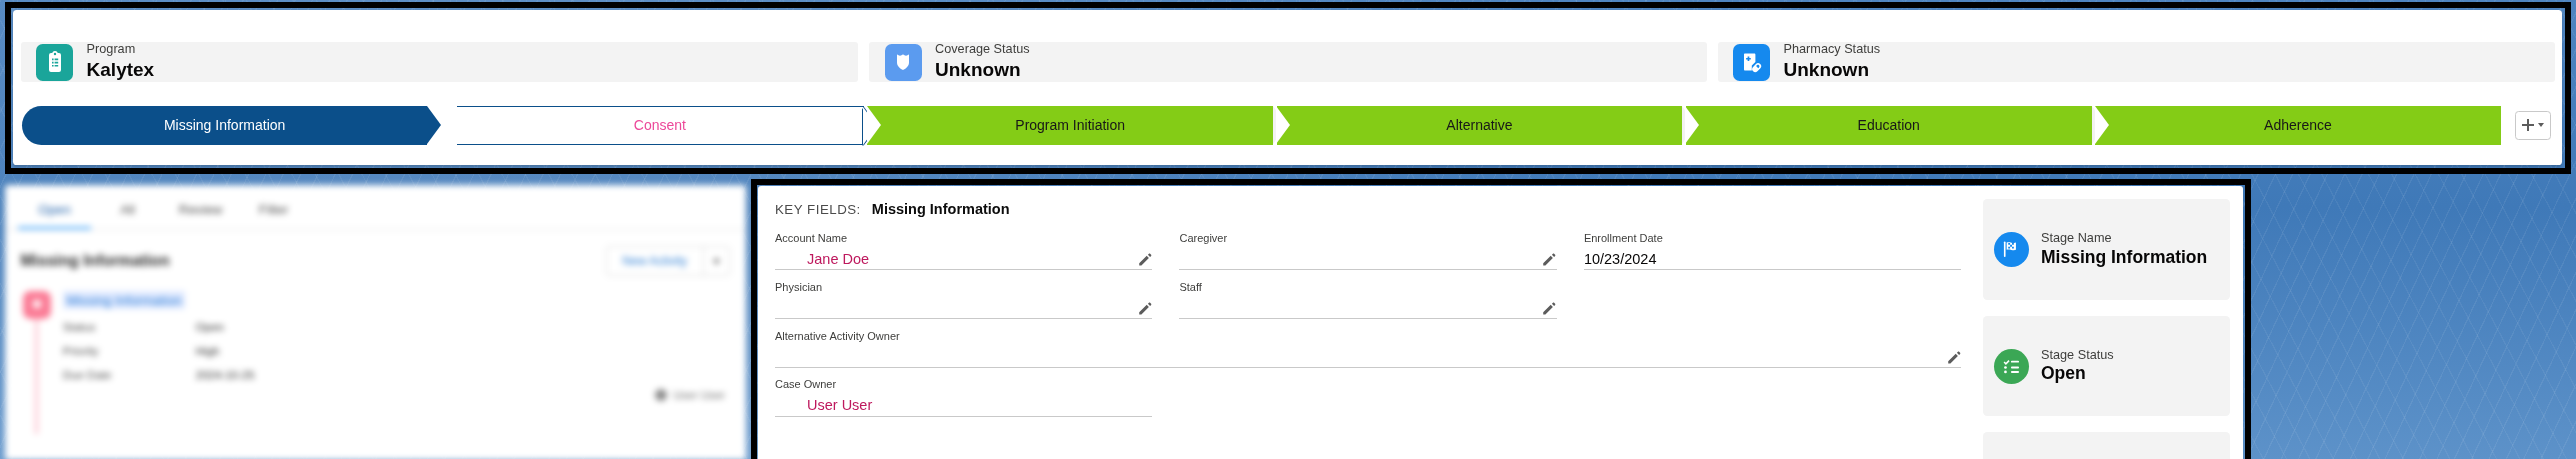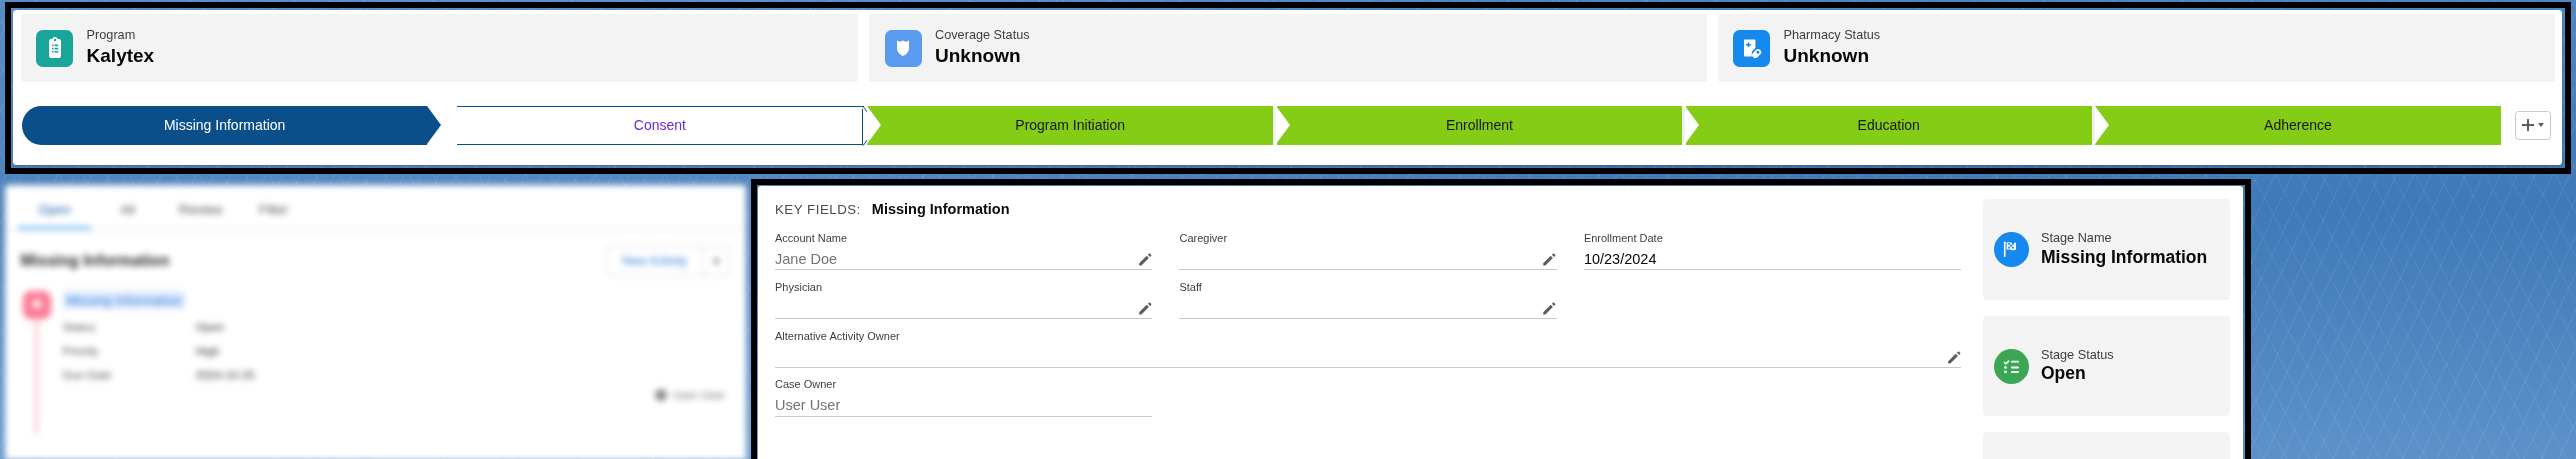--- a/index.html
+++ b/index.html
@@ -24,21 +24,21 @@
   #frame-keyfields{left:751px;top:179px;width:1500px;height:281px;border-bottom:none;}
 
   
   .topcard{
     position:absolute;left:13.3px;top:9.7px;width:2549px;height:155px;
     background:#fff;border-radius:3.6px;box-sizing:border-box;
     box-shadow:0 1.2px 2.4px rgba(0,0,0,.18);
   }
 
   
-  .highlights{position:absolute;left:0;top:0;width:2549px;height:77px;display:flex;gap:11px;padding:4.8px 7.3px;box-sizing:border-box;}
+  .highlights{position:absolute;left:0;top:0;width:2549px;height:77px;display:flex;gap:11px;padding:4.8px 7.3px;box-sizing:border-box;align-items:flex-end;}
   .hl{
     flex:1 1 0;background:#f3f3f3;border-radius:3px;
     display:flex;align-items:center;gap:13.3px;padding:0 15.7px;box-sizing:border-box;
     min-width:0;
   }
   .hl-ico{width:37px;height:37px;border-radius:6.7px;flex:0 0 auto;display:flex;align-items:center;justify-content:center;}
   .hl-ico svg{width:24px;height:24px;display:block;}
   .hl-txt{min-width:0;}
   .hl-label{font-size:12.7px;color:#3e3e3c;line-height:1.25;white-space:nowrap;}
   .hl-value{font-size:19px;font-weight:bold;color:#080707;line-height:1.25;white-space:nowrap;overflow:hidden;text-overflow:ellipsis;}
@@ -66,21 +66,21 @@
   }
   .chip:first-child:before{display:none;}
   .chip:last-child{margin-right:0;}
   .chip:last-child:after{display:none;}
 
   .chip.done{background:#0b4f8a;color:#fff;border-radius:19.4px 0 0 19.4px;}
   .chip.done:after{border-left-color:#0b4f8a;}
   .chip.done:before{display:none;}
 
   .chip.current{
-    background:#fff;color:#6d28d9;font-weight:normal;
+    background:#fff;color:#ec4899;font-weight:normal;
     border:1.2px solid #0b4f8a;border-left:none;box-sizing:border-box;margin-left:26px;
   }
   .chip.current:after{
     right:-14.5px;border-left-color:#fff;
     filter:drop-shadow(1.2px 0 0 #0b4f8a) drop-shadow(-0.6px 1.2px 0 #0b4f8a);
   }
   .chip.current:before{border-left-color:#fff;}
 
   .path-actions{flex:0 0 auto;margin-left:14.5px;}
   .btn-add{
@@ -130,21 +130,21 @@
   .kf-main{flex:1 1 auto;padding:14.5px 15.7px 0 17px;min-width:0;}
   .kf-head{display:flex;align-items:baseline;gap:11px;margin-bottom:9.7px;}
   .kf-head-label{font-size:13.3px;color:#4b4b4b;letter-spacing:0.5px;}
   .kf-head-value{font-size:14.5px;font-weight:bold;color:#0d0d0d;}
   .kf-grid{display:grid;grid-template-columns:1fr 1fr 1fr;column-gap:27px;row-gap:4.8px;}
   .kf-wide{grid-column:1 / span 3;}
   .kf-field{padding-top:3.6px;}
   .kf-label{font-size:11px;color:#3e3e3c;line-height:1.5;}
   .kf-inputrow{display:flex;align-items:flex-end;gap:6px;border-bottom:0.6px solid #c9c9c9;min-height:23px;}
   .kf-value{flex:1 1 auto;font-size:14.5px;color:#080707;line-height:1.35;min-height:18px;white-space:nowrap;overflow:hidden;text-overflow:ellipsis;}
-  .kf-value.link{color:#737373;}
+  .kf-value.link{color:#be185d;margin-left:32px;}
   .kf-pencil{flex:0 0 auto;width:15.7px;height:15.7px;margin-bottom:1.2px;cursor:pointer;}
   .kf-pencil svg{width:15.7px;height:15.7px;display:block;}
   .kf-field.nopencil .kf-inputrow{padding-right:0;}
 
   
   .kf-rail{flex:0 0 266px;padding:13.3px 13.3px 0 6px;display:flex;flex-direction:column;gap:16px;box-sizing:border-box;}
   .rail-card{background:#f3f3f3;border-radius:4.2px;display:flex;align-items:center;gap:12px;padding:8.5px 11px;box-sizing:border-box;flex:1 1 0;}
   .rail-ico{width:35px;height:35px;border-radius:50%;flex:0 0 auto;display:flex;align-items:center;justify-content:center;}
   .rail-ico svg{width:20.6px;height:20.6px;display:block;}
   .rail-label{font-size:12.7px;color:#3e3e3c;line-height:1.3;white-space:nowrap;}
@@ -204,21 +204,21 @@
         <div class="chip done">
             <span>Missing Information</span>
           </div>
         <div class="chip current">
             <span>Consent</span>
           </div>
         <div class="chip">
             <span>Program Initiation</span>
           </div>
         <div class="chip">
-            <span>Enrollment</span>
+            <span>Alternative</span>
           </div>
         <div class="chip">
             <span>Education</span>
           </div>
         <div class="chip">
             <span>Adherence</span>
           </div>
       </div>
       <div class="path-actions">
         <div class="btn-add">

